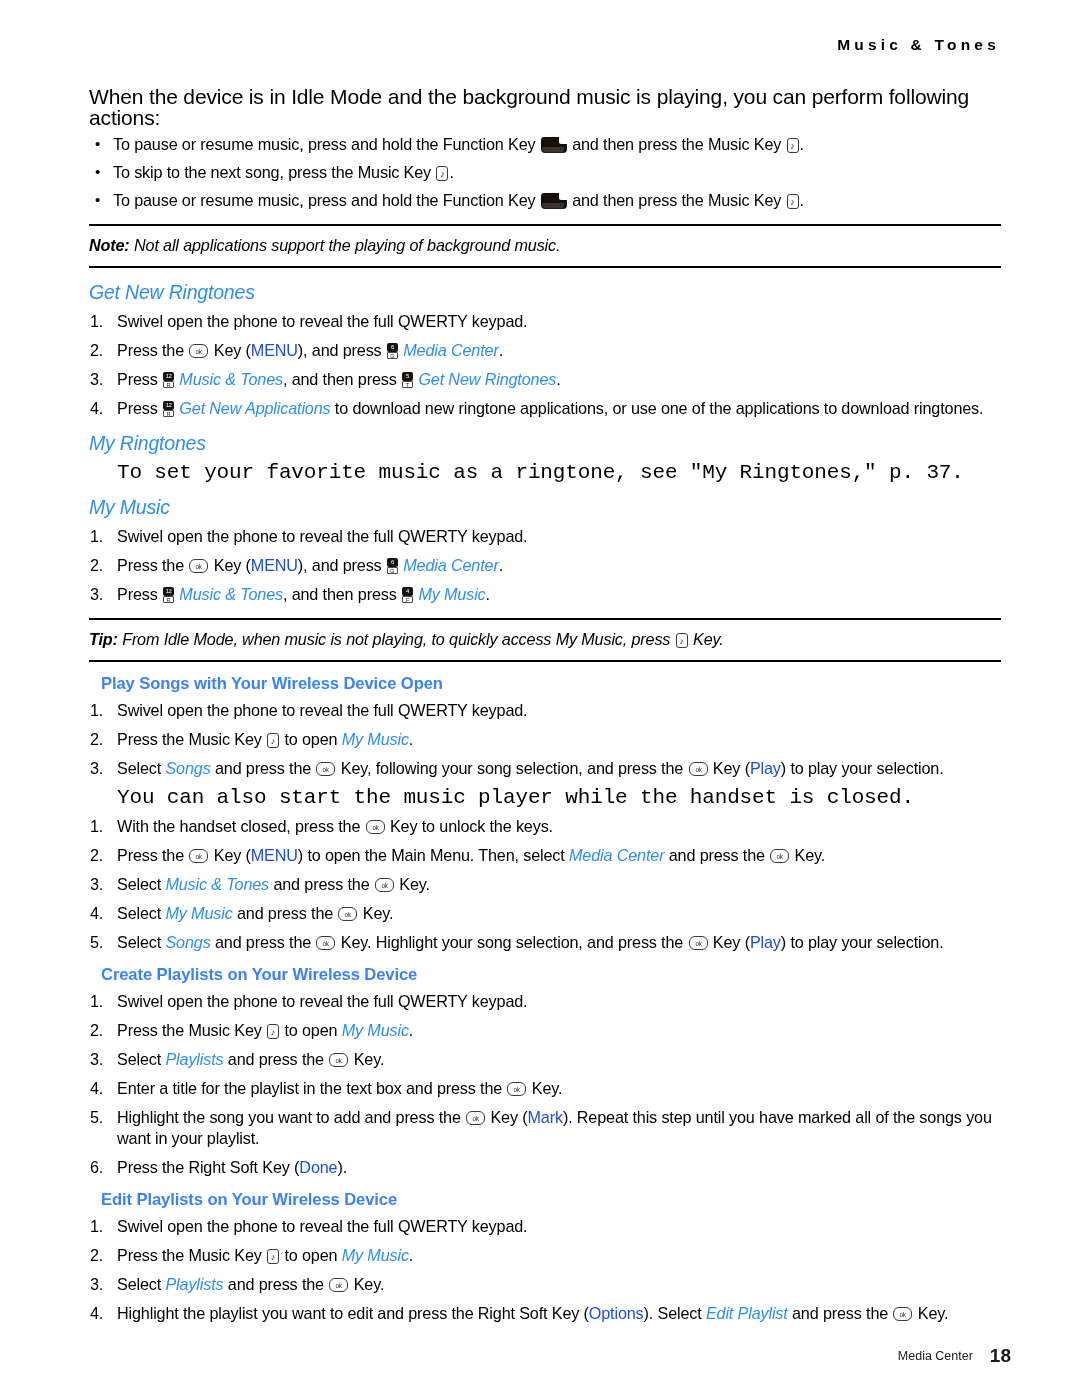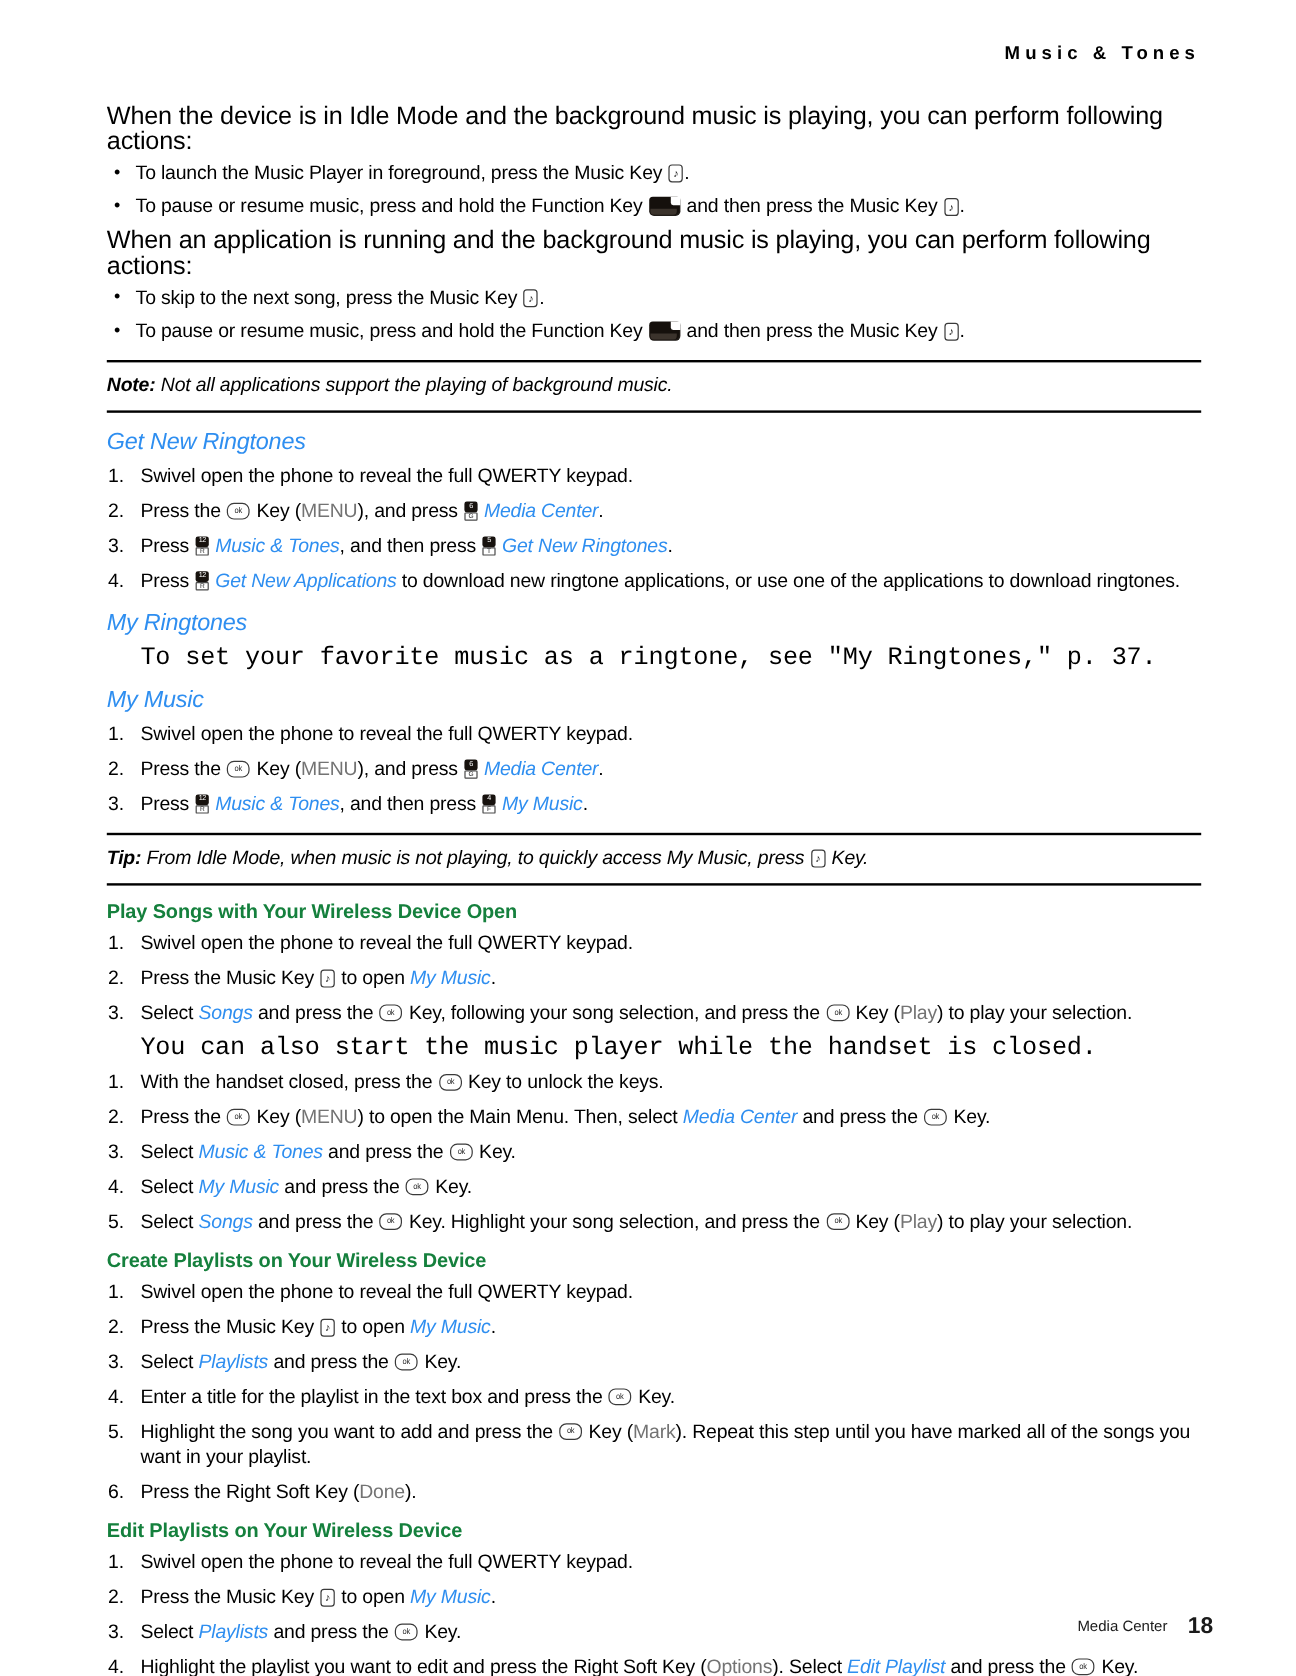--- a/index.html
+++ b/index.html
@@ -111,24 +111,24 @@
   
   h2.sec {
     margin: 13px 0 7px 0;
     font-size: 19.5px;
     font-weight: normal;
     font-style: italic;
     color: #2e8ef0;
     letter-spacing: -0.2px;
   }
   h3.sub {
-    margin: 12px 0 6px 0;
+    margin: 12px 0 6px 12px;
     font-size: 16.6px;
     font-weight: bold;
-    color: #15803d;
+    color: #3b82f6;
     letter-spacing: -0.1px;
   }
 
   
   .callout {
     border-top: 2.2px solid #000;
     border-bottom: 2.2px solid #000;
     margin: 13px 0 8px 0;
     padding: 9px 0 10px 0;
   }
@@ -137,21 +137,21 @@
     font-size: 16.2px;
     line-height: 21px;
     letter-spacing: -0.15px;
     font-style: italic;
   }
   .callout .lbl {
     font-weight: bold;
   }
 
   
-  .blue   { color: #737373; }
+  .blue   { color: #1d4ed8; }
   .blueit { color: #2e8ef0; font-style: italic; }
 
   
   .key {
     display: inline-block;
     vertical-align: -2px;
     margin: 0 1px;
   }
   
   .key-ok {
@@ -292,25 +292,23 @@
 
 <div class="page">
 
   <div class="run-head">Music &amp; Tones</div>
 
   <div class="content">
 
     <p class="para">When the device is in Idle Mode and the background music is playing, you can perform following actions:</p>
 
     <ul class="bullets">
-      <li><span>To launch the Music Player in foreground, press the Music Key </span><span class="key key-music"></span><span>.</span></li>
       <li><span>To pause or resume music, press and hold the Function Key </span><span class="key key-fn"></span><span> and then press the Music Key </span><span class="key key-music"></span><span>.</span></li>
     </ul>
 
-    <p class="para">When an application is running and the background music is playing, you can perform following actions:</p>
 
     <ul class="bullets">
       <li><span>To skip to the next song, press the Music Key </span><span class="key key-music"></span><span>.</span></li>
       <li><span>To pause or resume music, press and hold the Function Key </span><span class="key key-fn"></span><span> and then press the Music Key </span><span class="key key-music"></span><span>.</span></li>
     </ul>
 
     <div class="callout">
       <p><span class="lbl">Note:</span> <span>Not all applications support the playing of background music.</span></p>
     </div>
 

